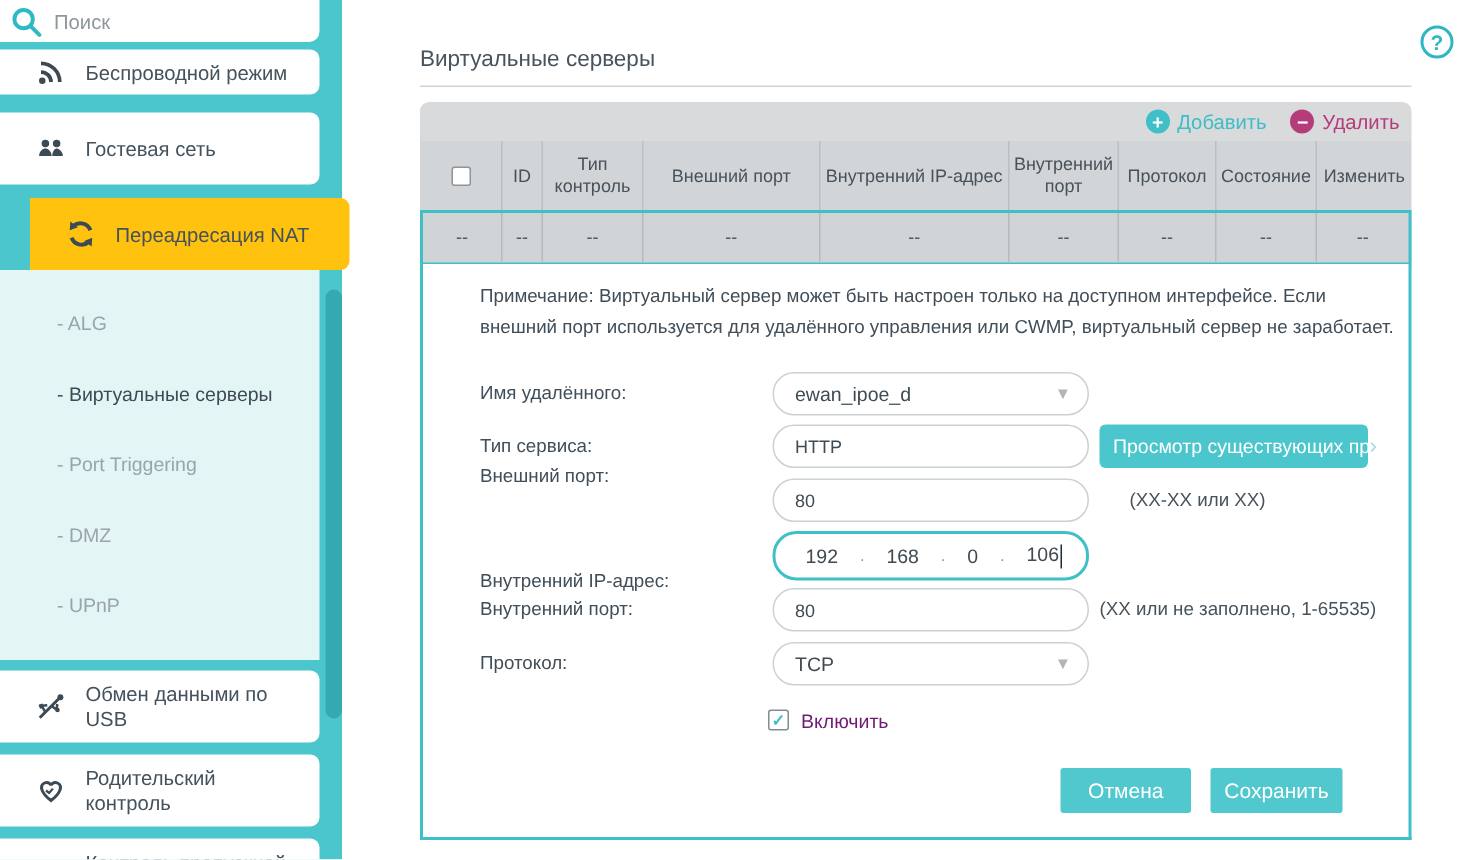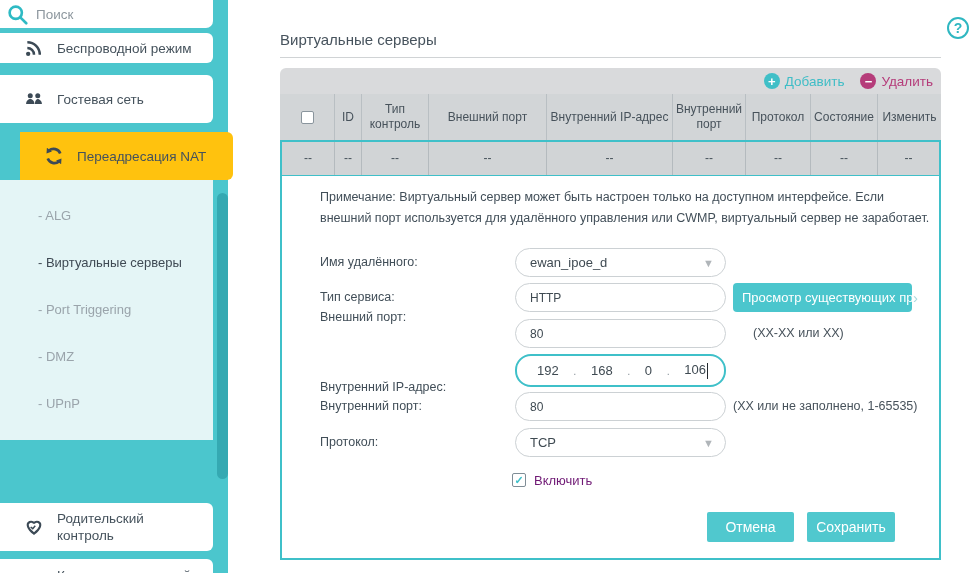--- a/index.html
+++ b/index.html
@@ -144,20 +144,33 @@
   </div>
 
   <div class="submenu">
     <div class="submenu-item" style="top:28px;">- ALG</div>
     <div class="submenu-item active" style="top:75px;">- Виртуальные серверы</div>
     <div class="submenu-item" style="top:122px;">- Port Triggering</div>
     <div class="submenu-item" style="top:169px;">- DMZ</div>
     <div class="submenu-item" style="top:216px;">- UPnP</div>
   </div>
 
+  <div class="side-card" style="top:447px;height:48px;">
+    <span class="sicon">
+      <svg width="20" height="20" viewBox="0 0 24 24">
+        <path d="M3 21 L18 6" stroke="#3c4a56" stroke-width="2.4" fill="none"></path>
+        <circle cx="19.5" cy="4.5" r="2.4" fill="#3c4a56"></circle>
+        <path d="M7.5 16.5 L4.5 11.5 L9 11" stroke="#3c4a56" stroke-width="2" fill="none"></path>
+        <path d="M12.5 11.5 L16.5 14.5 L17 10" stroke="#3c4a56" stroke-width="2" fill="none"></path>
+        <rect x="2.5" y="10" width="3.4" height="3.4" fill="#3c4a56" transform="rotate(-20 4.2 11.7)"></rect>
+        <circle cx="17.2" cy="14.8" r="1.8" fill="#3c4a56"></circle>
+      </svg>
+    </span>
+    <span class="slabel" style="width:150px;">Обмен данными по USB</span>
+  </div>
 
   <div class="side-card" style="top:503px;height:48px;">
     <span class="sicon">
       <svg width="20" height="20" viewBox="0 0 24 24">
         <path d="M12 20 C4 14 2.5 8 6.8 6 C10 4.6 12 7.2 12 8.2 C12 7.2 14 4.6 17.2 6 C21.5 8 20 14 12 20 Z" fill="none" stroke="#3c4a56" stroke-width="2.4"></path>
         <path d="M8 12 l2.5 2 l3-3.5" stroke="#3c4a56" stroke-width="1.8" fill="none"></path>
       </svg>
     </span>
     <span class="slabel" style="width:125px;">Родительский контроль</span>
   </div>

